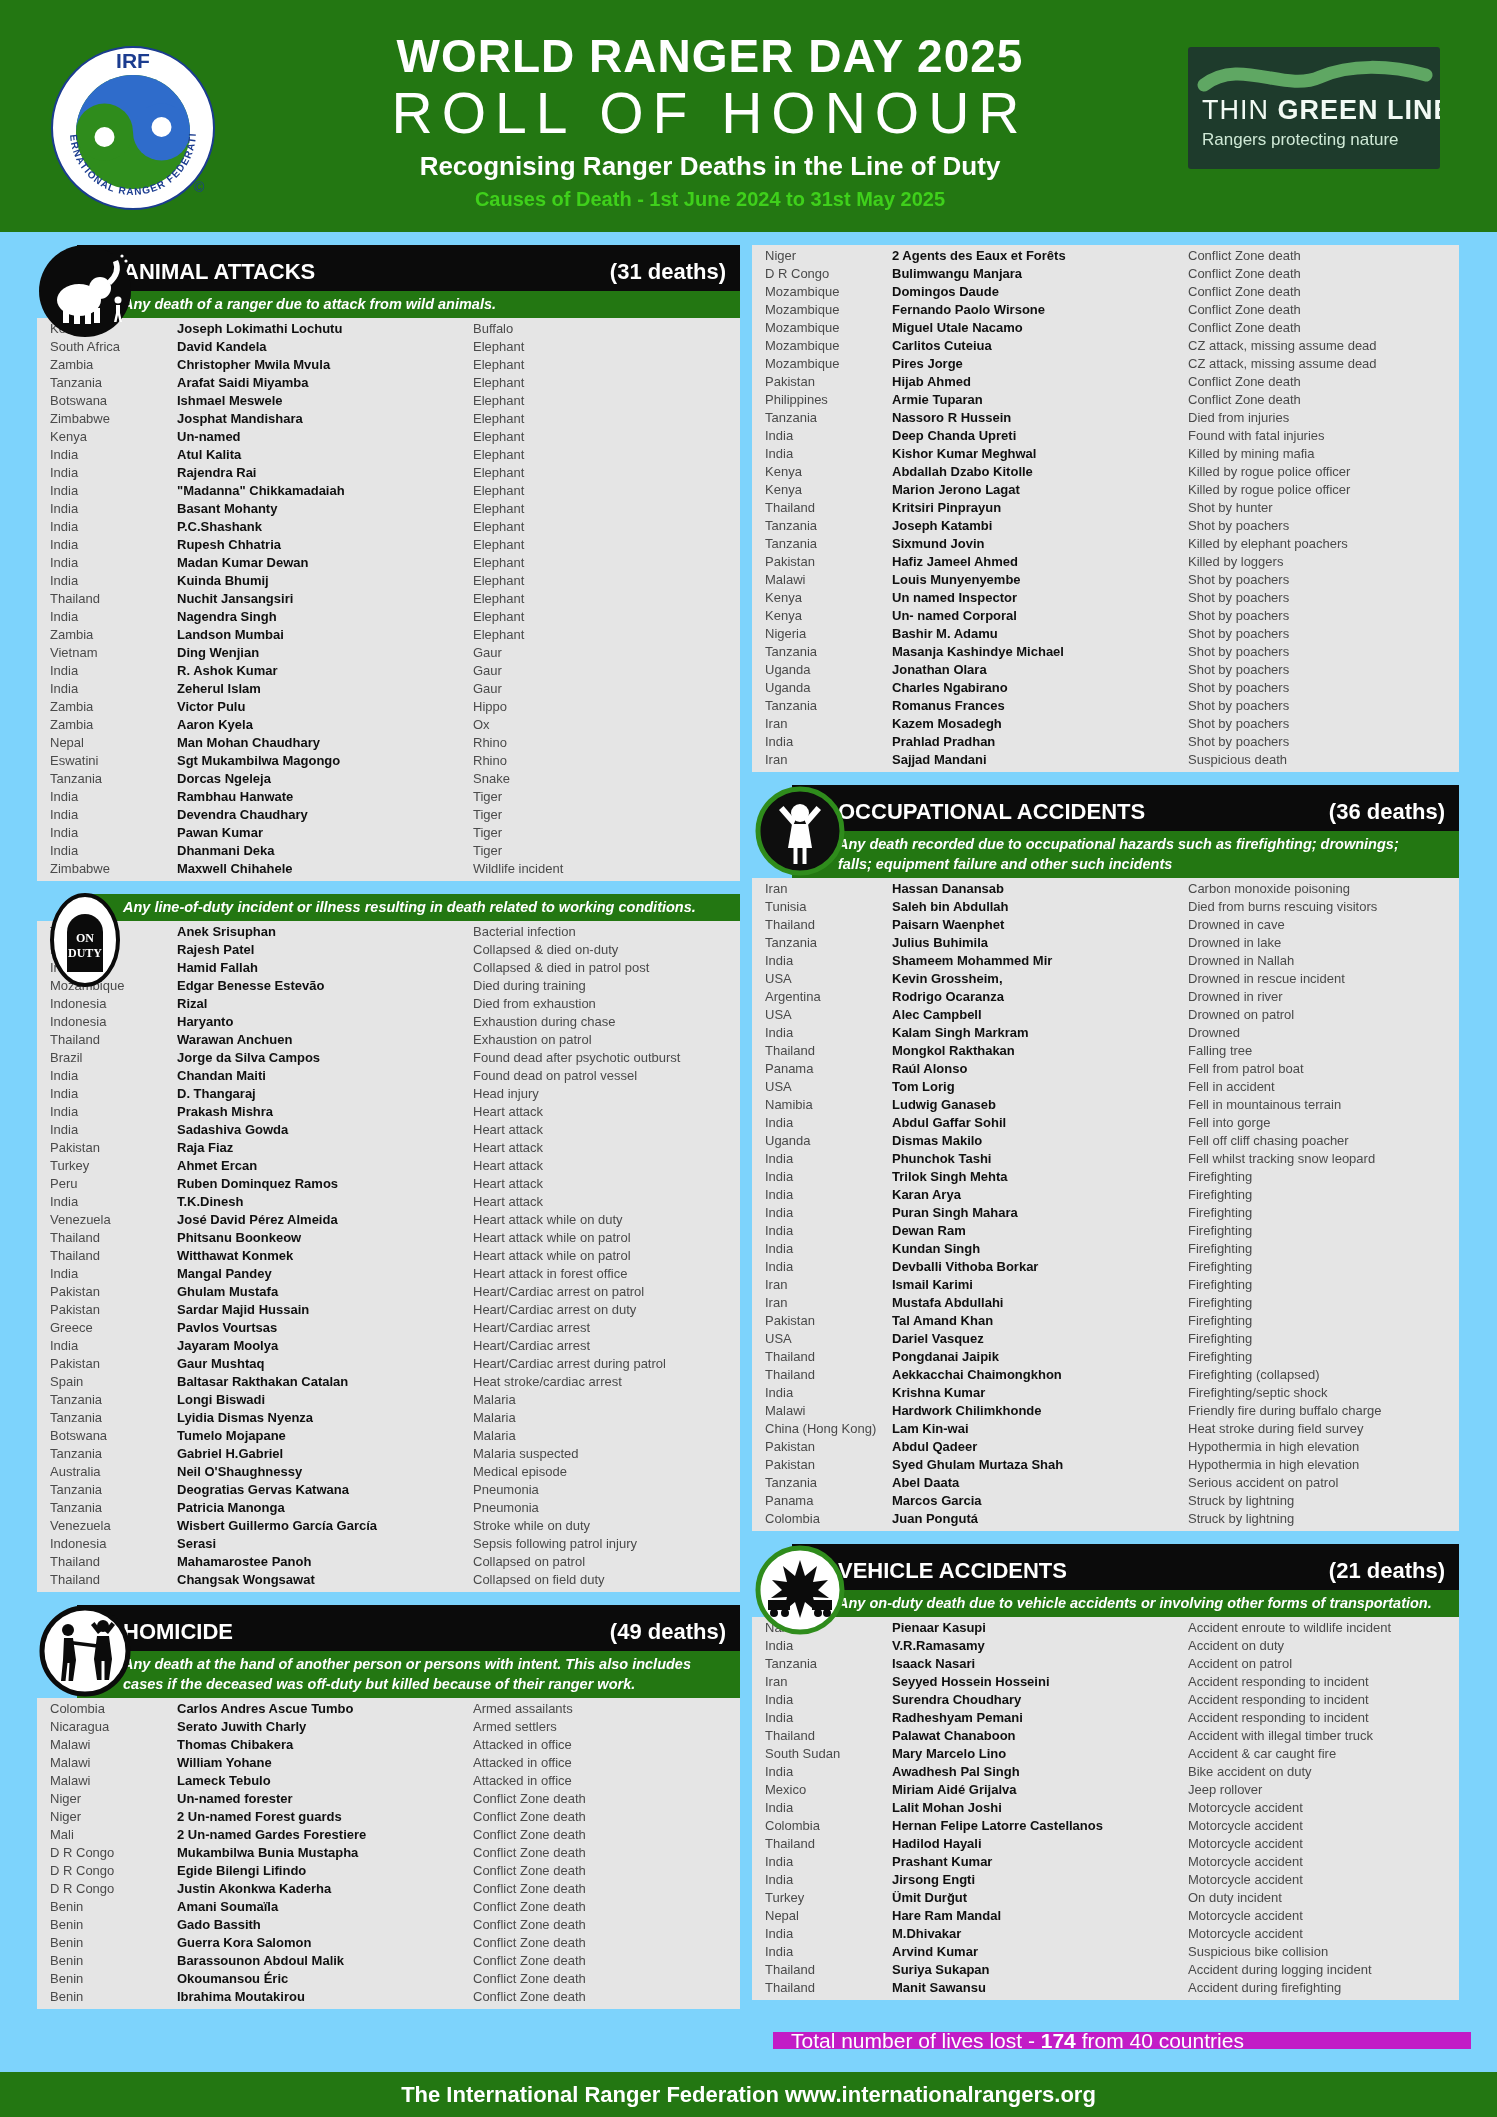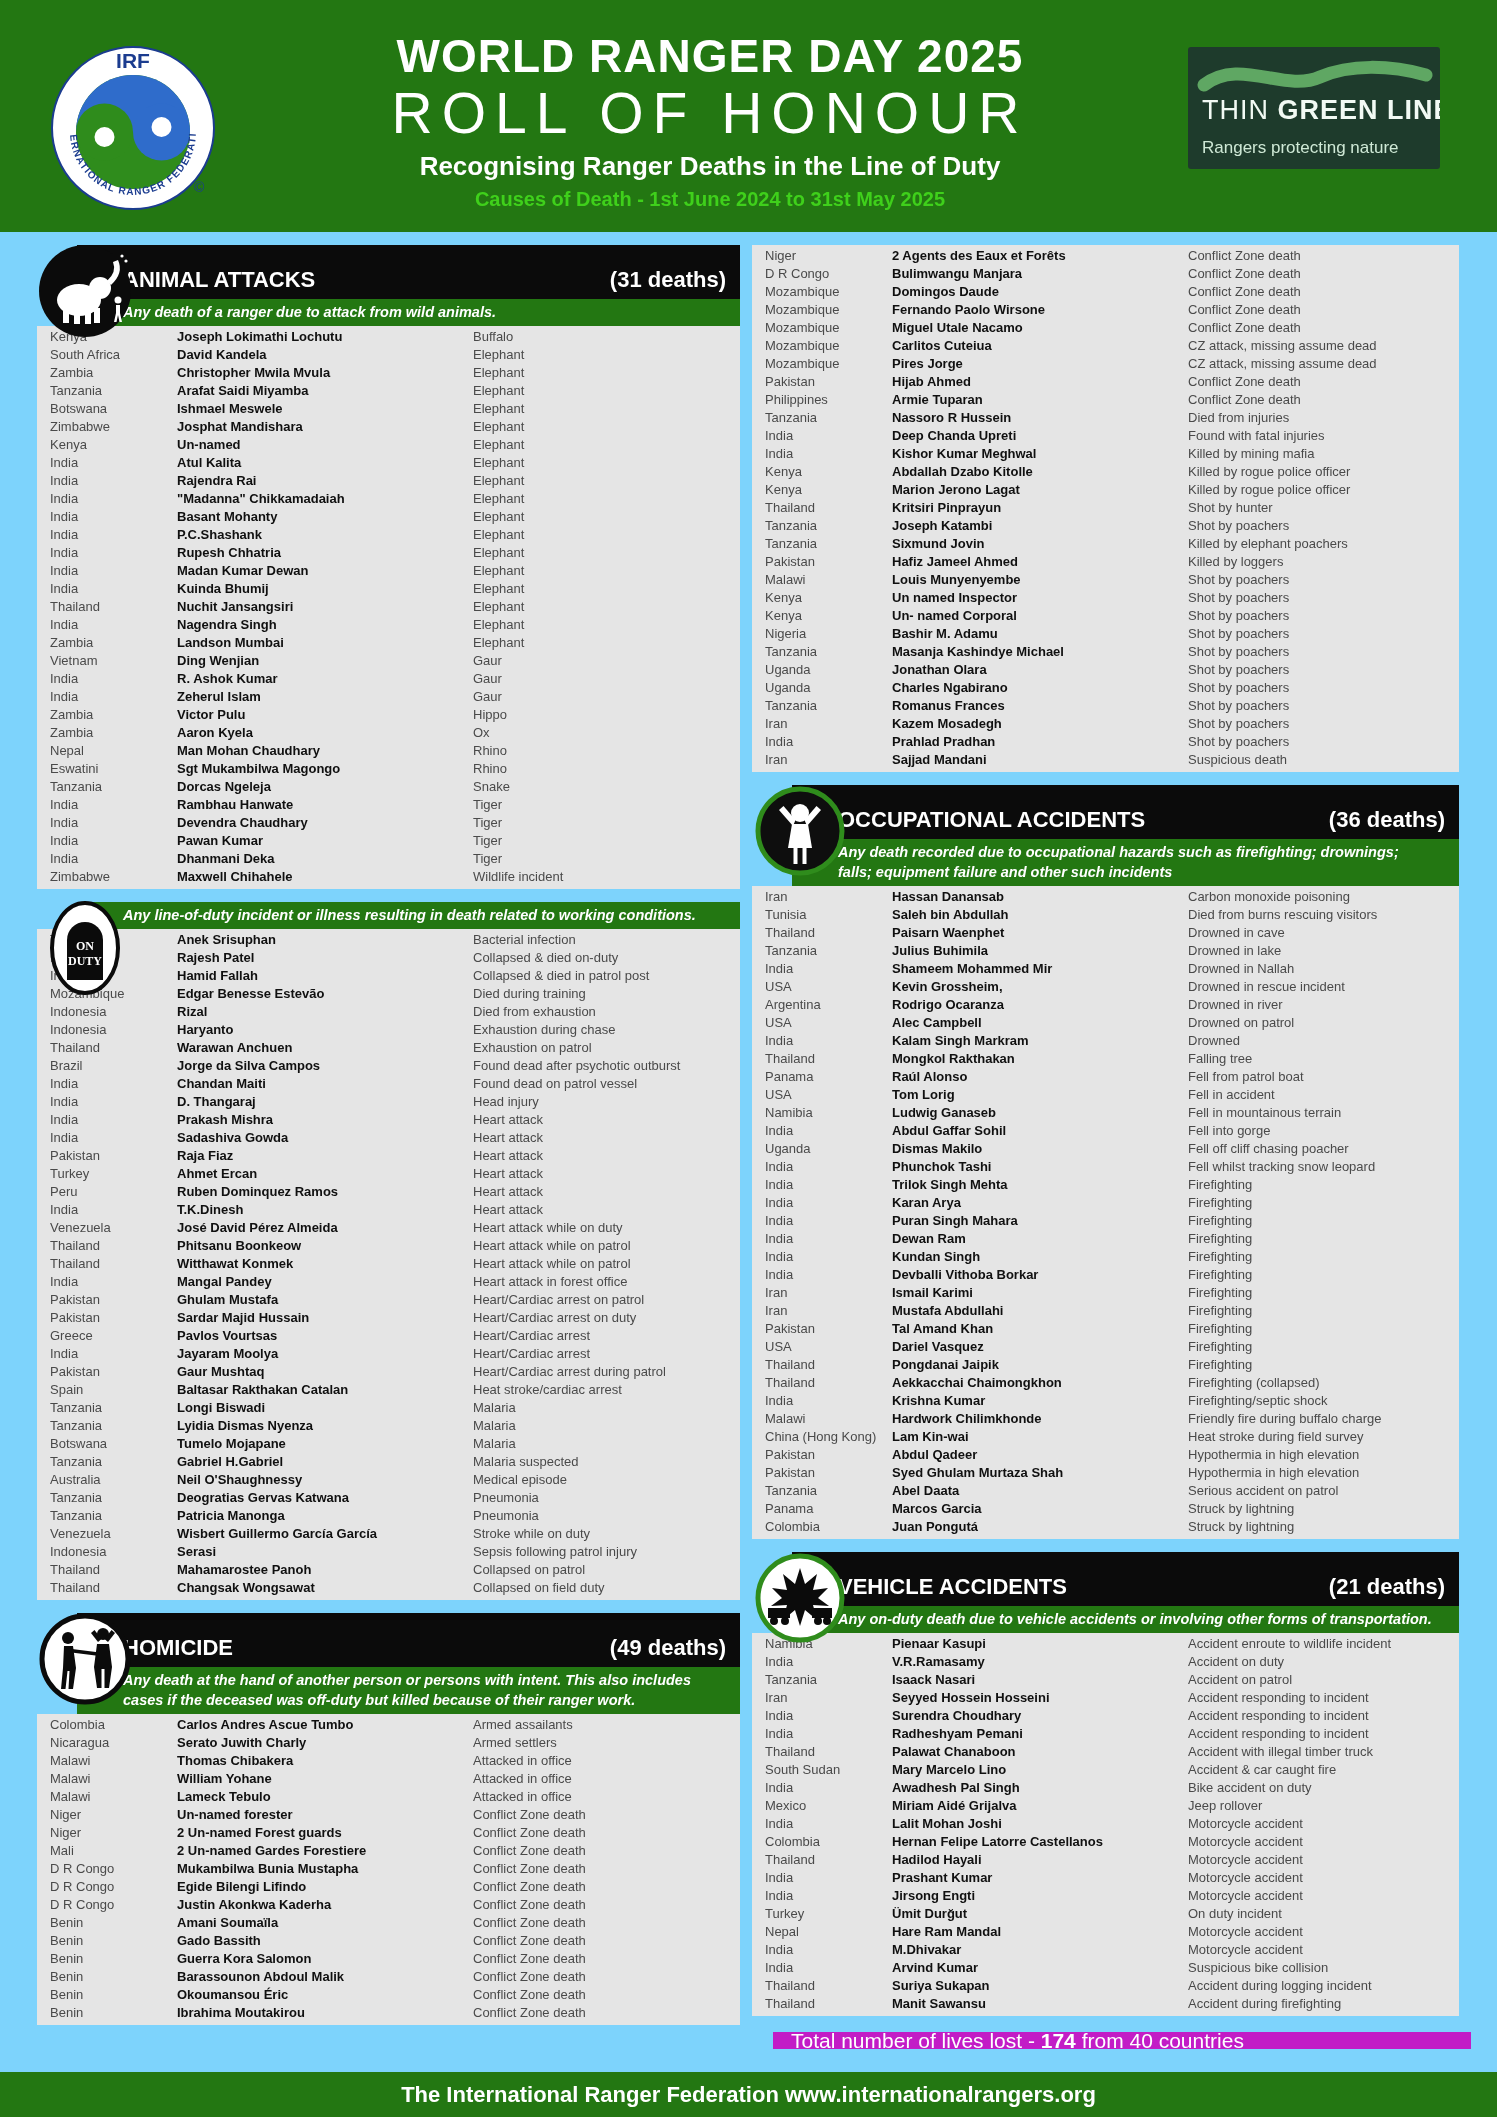--- a/index.html
+++ b/index.html
@@ -15,29 +15,29 @@
   .t1{font-size:46px;font-weight:bold;letter-spacing:1px;line-height:52px;}
   .t2{font-size:57px;font-weight:normal;letter-spacing:9px;line-height:62px;}
   .t3{font-size:26px;font-weight:bold;margin-top:7px;line-height:30px;}
   .t4{font-size:20px;font-weight:bold;color:var(--lime);margin-top:3px;line-height:30px;}
   .irf{position:absolute;left:48px;top:40px;}
   .tgl{position:absolute;left:1188px;top:47px;width:252px;height:122px;background:var(--tgl);
        border-radius:3px;overflow:hidden;}
   .tgl svg{display:block;}
   .tgl-line1{padding-left:14px;margin-top:-4px;color:#F2FAF4;font-size:27px;letter-spacing:1px;white-space:nowrap;}
   .tgl-bold{font-weight:bold;}
-  .tgl-tag{padding-left:14px;margin-top:12px;color:#CFE9D6;font-size:17px;}
+  .tgl-tag{padding-left:14px;margin-top:4px;color:#CFE9D6;font-size:17px;}
   
   .col{position:absolute;top:245px;}
   .col-left{left:37px;width:703px;}
   .col-right{left:752px;width:707px;}
   .section-block{margin-bottom:13px;position:relative;}
   .sec-head{position:relative;}
   .sec-bar{margin-left:40px;height:38px;background:var(--bar);display:flex;align-items:center;
-           justify-content:space-between;padding:16px 14px 0 46px;color:#fff;font-weight:bold;font-size:22px;}
+           justify-content:space-between;padding:8px 14px 0 46px;color:#fff;font-weight:bold;font-size:22px;}
   .sec-desc{margin-left:40px;background:var(--green);color:#fff;font-style:italic;font-weight:bold;
             font-size:14.5px;line-height:20px;padding:3px 10px 4px 46px;white-space:pre-line;}
   .sec-icon{position:absolute;left:0;top:-2px;width:96px;height:96px;z-index:2;}
   .rows{background:var(--rowbg);padding:2px 0 3px 0;}
   .row{position:relative;height:18px;font-size:13px;line-height:18px;white-space:nowrap;}
   .c-country{position:absolute;left:13px;color:#4A4A4A;}
   .c-name{position:absolute;left:140px;color:#101010;font-weight:bold;}
   .c-cause{position:absolute;left:436px;color:#4A4A4A;}
   
   .total-bar{position:absolute;left:773px;top:2032px;width:698px;height:17px;background:var(--magenta);

